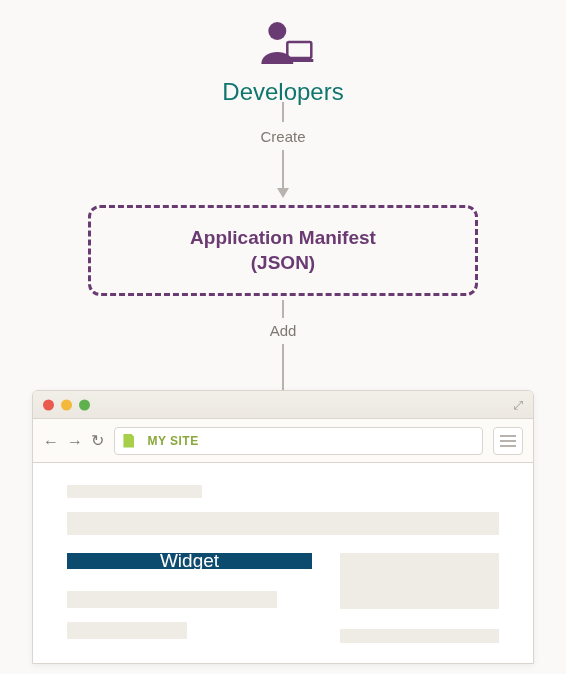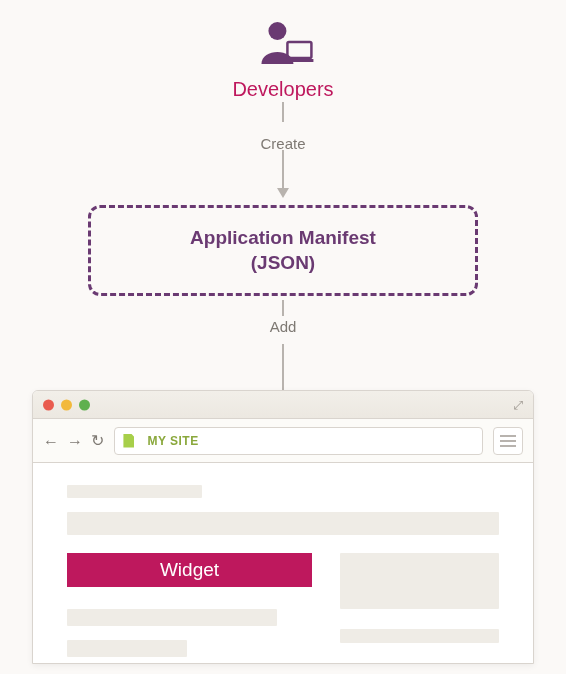--- a/index.html
+++ b/index.html
@@ -16,22 +16,22 @@
   .dev-block {
     position: absolute;
     left: 50%;
     top: 20px;
     transform: translateX(-50%);
     text-align: center;
   }
   .dev-icon { color: #6a3a72; display: inline-block; }
   .dev-label {
     margin-top: 6px;
-    color: #be185d;
-    font-size: 20px;
+    color: #0f766e;
+    font-size: 24px;
     font-weight: 400;
   }
 
   
   .flow-line {
     position: absolute;
     left: 50%;
     width: 2px;
     background: #b8b3ae;
     transform: translateX(-50%);
@@ -46,21 +46,20 @@
     border-top: 10px solid #b8b3ae;
   }
   .flow-label {
     position: absolute;
     left: 50%;
     transform: translateX(-50%);
     color: #7e7973;
     font-size: 15px;
     background: #fbf9f7;
     padding: 2px 4px;
-    margin-top: 7px;
   }
 
   
   .manifest {
     position: absolute;
     left: 88px;
     right: 88px;
     top: 205px;
     border: 3px dashed #6a3a72;
     border-radius: 12px;
@@ -151,23 +150,23 @@
     background: #fff;
     padding: 22px 34px;
   }
   .sk { background: #efece6; border-radius: 1px; }
   .sk-title { height: 13px; width: 135px; margin-bottom: 14px; }
   .sk-wide { height: 23px; width: 100%; margin-bottom: 18px; }
   .cols { display: flex; gap: 28px; }
   .col-left { flex: 0 0 245px; display: flex; flex-direction: column; }
   .col-right { flex: 1; display: flex; flex-direction: column; }
   .widget-bar {
-    height: 34px;
+    height: 16px;
     width: 100%;
-    background: #be185d;
+    background: #0c4a6e;
     color: #fff;
     font-size: 19px;
     font-weight: 500;
     display: flex; align-items: center; justify-content: center;
     margin-bottom: 22px;
     text-align: right;
   }
   .sk-line { height: 17px; width: 210px; margin-bottom: 14px; }
   .sk-line.short { width: 120px; }
   .sk-box-r { height: 56px; width: 100%; margin-bottom: 20px; }
@@ -194,21 +193,21 @@
   <div class="flow-label" style="top:126px;">Create</div>
   <div class="flow-line" style="top:150px; height:38px;"></div>
   <div class="flow-arrowhead" style="top:188px;"></div>
 
   <div class="manifest">
     <div>Application Manifest</div>
     <div>(JSON)</div>
   </div>
 
   <div class="flow-line" style="top:300px; height:18px;"></div>
-  <div class="flow-label" style="top:309px;">Add</div>
+  <div class="flow-label" style="top:320px;">Add</div>
   <div class="flow-line" style="top:344px; height:182px;"></div>
   <div class="flow-arrowhead" style="top:526px;"></div>
 
   <div class="browser">
     <div class="titlebar">
       <div class="traffic">
         <span class="dot red"></span>
         <span class="dot yellow"></span>
         <span class="dot green"></span>
       </div>

